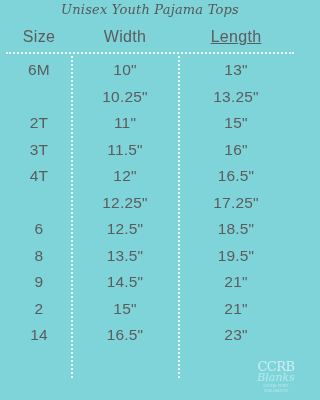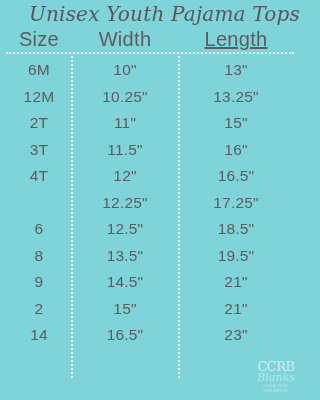--- a/index.html
+++ b/index.html
@@ -19,42 +19,42 @@
     position: absolute;
     inset: 0;
   }
 
   
   .title {
     position: absolute;
     top: 2px;
     left: 0;
     width: 300px;
-    text-align: right;
+    text-align: center;
     font-family: "DejaVu Serif", serif;
     font-style: italic;
-    font-size: 20px;
+    font-size: 13px;
     font-weight: 400;
     letter-spacing: 0.2px;
     color: #56585a;
     white-space: nowrap;
   }
 
   
   .header-row {
     position: absolute;
     top: 28px;
     left: 0;
     width: 300px;
     height: 20px;
   }
   .header-cell {
     position: absolute;
     top: 0;
-    font-size: 20px;
+    font-size: 16px;
     font-weight: 400;
     color: #5a5c5e;
     text-align: center;
     letter-spacing: 0.3px;
     white-space: nowrap;
   }
   .col-size   { left: 6px;   width: 66px; }
   .col-width  { left: 72px;  width: 106px; }
   .col-length { left: 178px; width: 116px; text-decoration: underline; }
 
@@ -156,21 +156,20 @@
   <div class="vrule vrule-1"></div>
   <div class="vrule vrule-2"></div>
 
   <div class="rows" id="rows-container">
       <div class="row">
         <div class="cell c-size">6M</div>
         <div class="cell c-width">10"</div>
         <div class="cell c-length">13"</div>
       </div>
       <div class="row">
-        <div class="cell c-size">12M</div>
         <div class="cell c-width">10.25"</div>
         <div class="cell c-length">13.25"</div>
       </div>
       <div class="row">
         <div class="cell c-size">2T</div>
         <div class="cell c-width">11"</div>
         <div class="cell c-length">15"</div>
       </div>
       <div class="row">
         <div class="cell c-size">3T</div>

